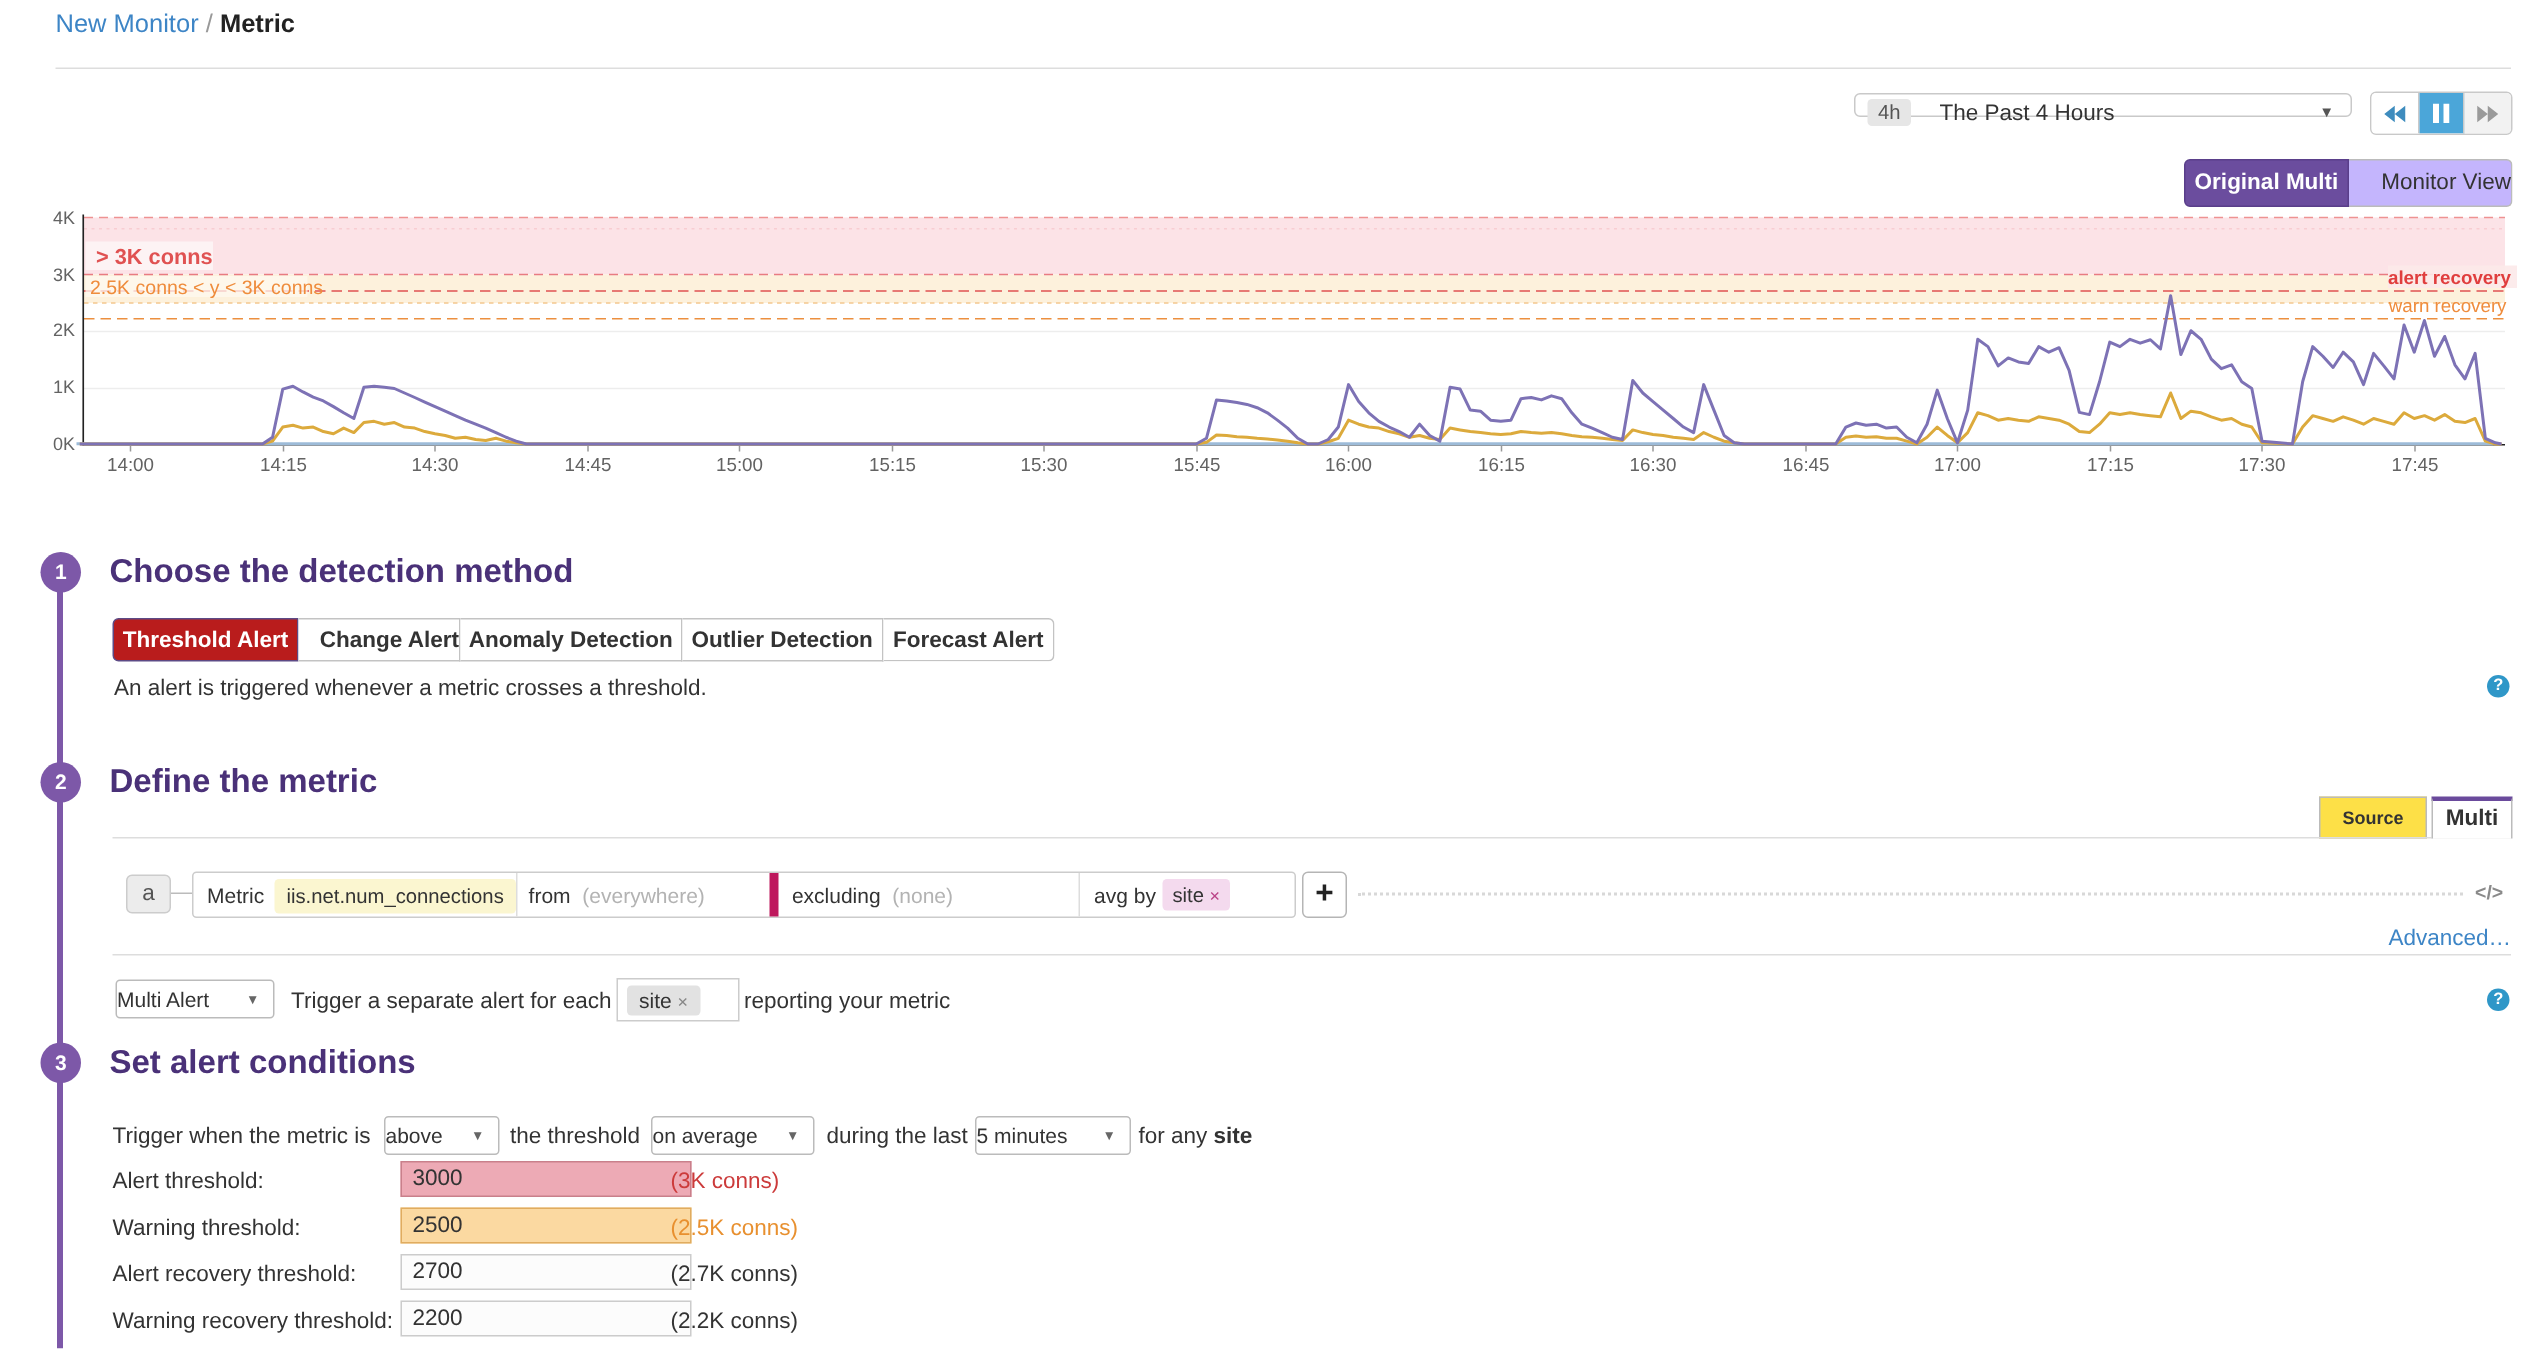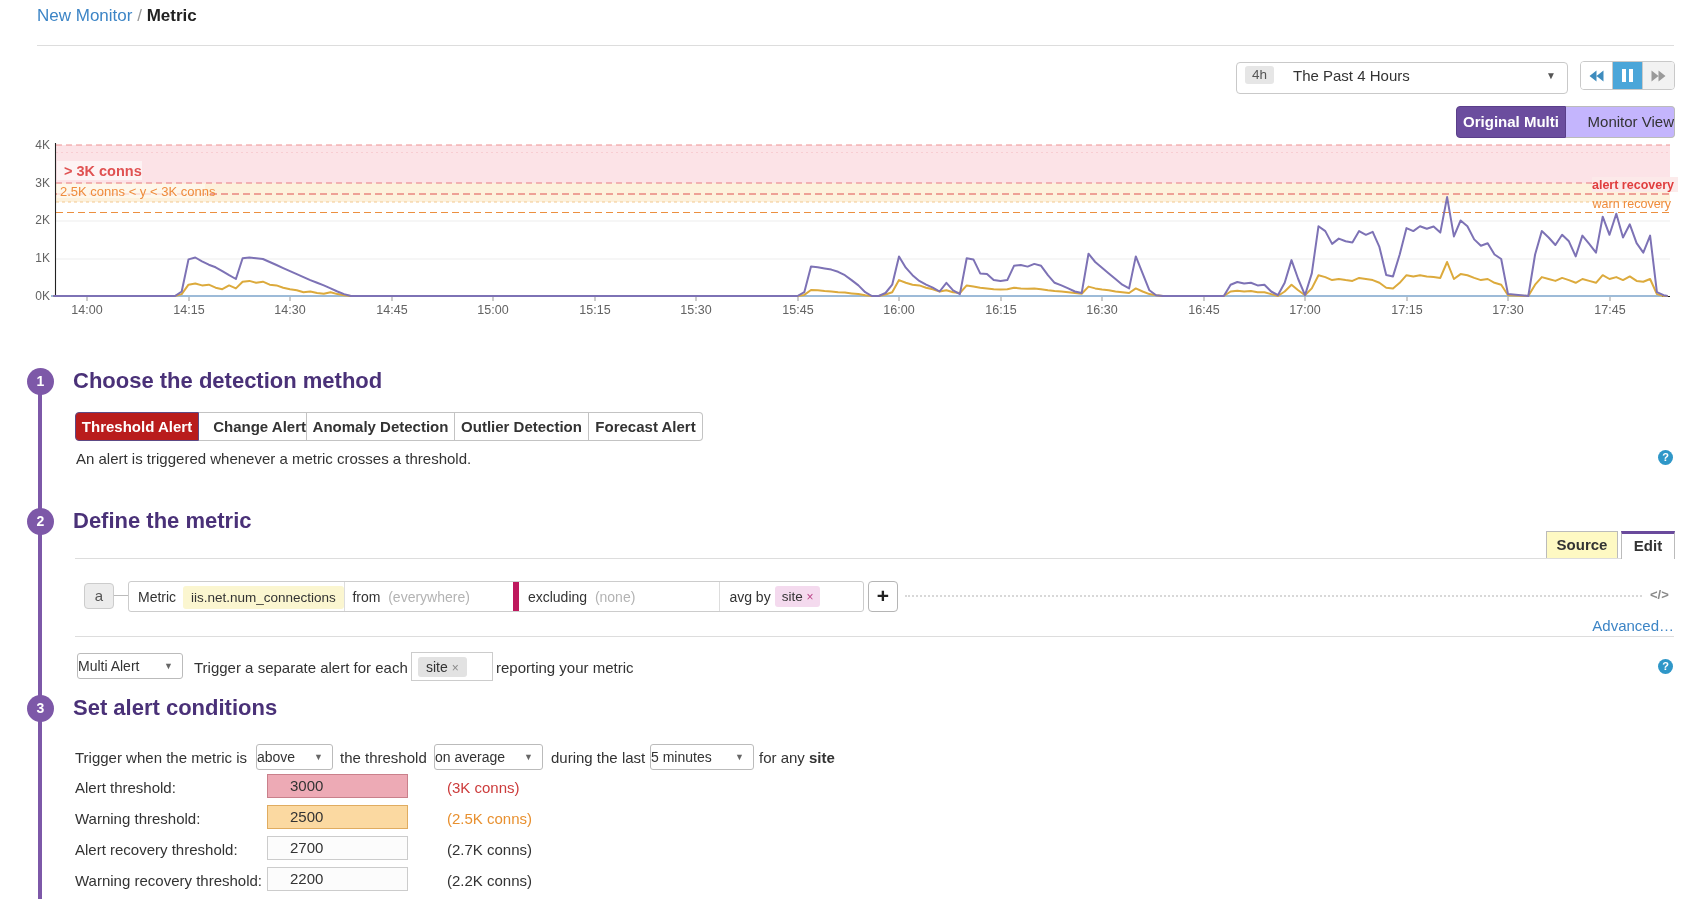--- a/index.html
+++ b/index.html
@@ -4,30 +4,30 @@
 *{margin:0;padding:0;box-sizing:border-box}
 body{width:1694px;height:899px;position:relative;background:#fff;font-family:"Liberation Sans",sans-serif;color:#333;overflow:hidden}
 .abs{position:absolute}
 .hr{position:absolute;border-top:1px solid #ddd;height:0}
 .circ{position:absolute;width:27px;height:27px;border-radius:50%;background:#7d58a8;color:#fff;font-weight:bold;font-size:14px;text-align:center;line-height:27px;left:27px}
 .h2{position:absolute;left:73px;font-size:22px;font-weight:bold;color:#4a3178}
 .qtext{font-size:14px;color:#333}
 .ph{color:#b3b3b3}
 .selbox{position:absolute;height:26px;border:1px solid #bbb;border-radius:3px;background:#fff;font-size:14px;color:#333;line-height:24px;padding-left:0}
 .selbox .car{position:absolute;right:9px;top:0;color:#666;font-size:9px}
-.inp{position:absolute;height:24px;border:1px solid #ccc;background:#fcfcfc;font-size:15px;line-height:22px;padding-left:22px;width:141px}
+.inp{position:absolute;height:24px;border:1px solid #ccc;background:#fcfcfc;font-size:15px;line-height:22px;padding-left:7px;width:194px}
 .rowlab{position:absolute;left:75px;font-size:15px;color:#333}
 .conns{position:absolute;left:447px;font-size:15px}
 .qmark{position:absolute;width:15px;height:15px;border-radius:50%;background:#2f97c8;color:#fff;font-size:11px;font-weight:bold;text-align:center;line-height:15px}
 </style></head>
 <body>
 <div class="abs" style="left:37px;top:6px;font-size:17px"><span style="color:#3d85c6">New Monitor</span> <span style="color:#999">/</span> <span style="font-weight:bold;color:#222">Metric</span></div>
 <div class="hr" style="left:37px;top:45px;width:1637px"></div>
 
-<div class="abs" style="left:1236px;top:62px;width:332px;height:32px;border:1px solid #c9c9c9;border-radius:4px;background:#fff">
+<div class="abs" style="left:1236px;top:62px;width:332px;height:16px;border:1px solid #c9c9c9;border-radius:4px;background:#fff">
   <span style="position:absolute;left:8px;top:3px;background:#e6e6e6;border-radius:3px;font-size:13.5px;color:#555;padding:1px 7px 2px">4h</span>
   <span style="position:absolute;left:56px;top:4px;font-size:15px;color:#333">The Past 4 Hours</span>
   <span style="position:absolute;right:11px;top:7px;color:#555;font-size:10px">▼</span>
 </div>
 
 <div class="abs" style="left:1580px;top:61px;width:95px;height:29px;border:1px solid #c9c9c9;border-radius:4px;overflow:hidden;display:flex">
   <div style="width:32px;height:27px;background:#fff;border-right:1px solid #c9c9c9;display:flex;align-items:center;justify-content:center">
     <svg width="16" height="12" viewBox="0 0 16 12">
         <path d="M8.5 0.5 L1.5 6 L8.5 11.5 Z M15.5 0.5 L8.5 6 L15.5 11.5 Z" fill="#3e8cbe"></path>
       </svg>
@@ -122,22 +122,22 @@
   <div style="background:#b91c1c;color:#fff;border:1px solid #5d4a85;border-radius:4px 0 0 4px;width:124px;text-align:center;line-height:27px">Threshold Alert</div>
   <div style="background:#fff;border:1px solid #c3c3c3;border-left:none;width:108px;text-align:right;line-height:27px">Change Alert</div>
   <div style="background:#fff;border:1px solid #c3c3c3;border-left:none;width:148px;text-align:center;line-height:27px">Anomaly Detection</div>
   <div style="background:#fff;border:1px solid #c3c3c3;border-left:none;width:134px;text-align:center;line-height:27px">Outlier Detection</div>
   <div style="background:#fff;border:1px solid #c3c3c3;border-left:none;border-radius:0 4px 4px 0;width:114px;text-align:center;line-height:27px">Forecast Alert</div>
 </div>
 <div class="abs" style="left:76px;top:450px;font-size:15px">An alert is triggered whenever a metric crosses a threshold.</div>
 <div class="qmark" style="left:1658px;top:450px">?</div>
 
 <div class="h2" style="top:508px">Define the metric</div>
-<div class="abs" style="left:1546px;top:531px;width:72px;height:28px;background:#fef9c3;border:1px solid #bbb;font-size:15px;font-weight:bold;text-align:center;line-height:26px">Source</div>
-<div class="abs" style="left:1621px;top:531px;width:54px;height:28px;background:#fff;border:1px solid #bbb;border-top:3px solid #6a4a9c;border-bottom:none;font-size:15px;font-weight:bold;text-align:center;line-height:24px;z-index:2">Edit</div>
+<div class="abs" style="left:1546px;top:531px;width:72px;height:28px;background:#fde047;border:1px solid #bbb;font-size:12px;font-weight:bold;text-align:center;line-height:26px">Source</div>
+<div class="abs" style="left:1621px;top:531px;width:54px;height:28px;background:#fff;border:1px solid #bbb;border-top:3px solid #6a4a9c;border-bottom:none;font-size:15px;font-weight:bold;text-align:center;line-height:24px;z-index:2">Multi</div>
 <div class="hr" style="left:75px;top:558px;width:1599px"></div>
 <div class="abs" style="left:84px;top:583px;width:30px;height:26px;background:#ececec;border:1px solid #ccc;border-radius:4px;text-align:center;line-height:24px;font-size:15px;color:#555">a</div>
 <div class="abs" style="left:114px;top:595px;width:14px;border-top:1.5px solid #bbb"></div>
 <div class="abs" style="left:128px;top:581px;width:736px;height:31px;background:#fff;border:1px solid #ccc;border-radius:3px;display:flex;align-items:center">
   <div style="width:216px;padding-left:9px" class="qtext">Metric <span style="background:#fbf6d0;border-radius:3px;padding:4px 8px;margin-left:3px;font-size:13.5px">iis.net.num_connections</span></div>
   <div style="width:169px;border-left:1px solid #ddd;padding-left:7px;height:100%;display:flex;align-items:center" class="qtext">from&nbsp;&nbsp;<span class="ph">(everywhere)</span></div>
   <div style="width:207px;border-left:6px solid #be185d;padding-left:9px;height:100%;display:flex;align-items:center" class="qtext">excluding&nbsp;&nbsp;<span class="ph">(none)</span></div>
   <div style="width:144px;border-left:1px solid #ddd;padding-left:9px;height:100%;display:flex;align-items:center" class="qtext">avg by <span style="background:#f4daee;border-radius:3px;padding:3px 7px;margin-left:4px;font-size:13.5px">site <span style="color:#b48;font-size:12px">×</span></span></div>
 </div>
 <div class="abs" style="left:868px;top:581px;width:30px;height:31px;background:#fff;border:1px solid #b5b5b5;border-radius:4px;text-align:center;line-height:28px;font-size:21px;font-weight:bold;color:#222">+</div>

